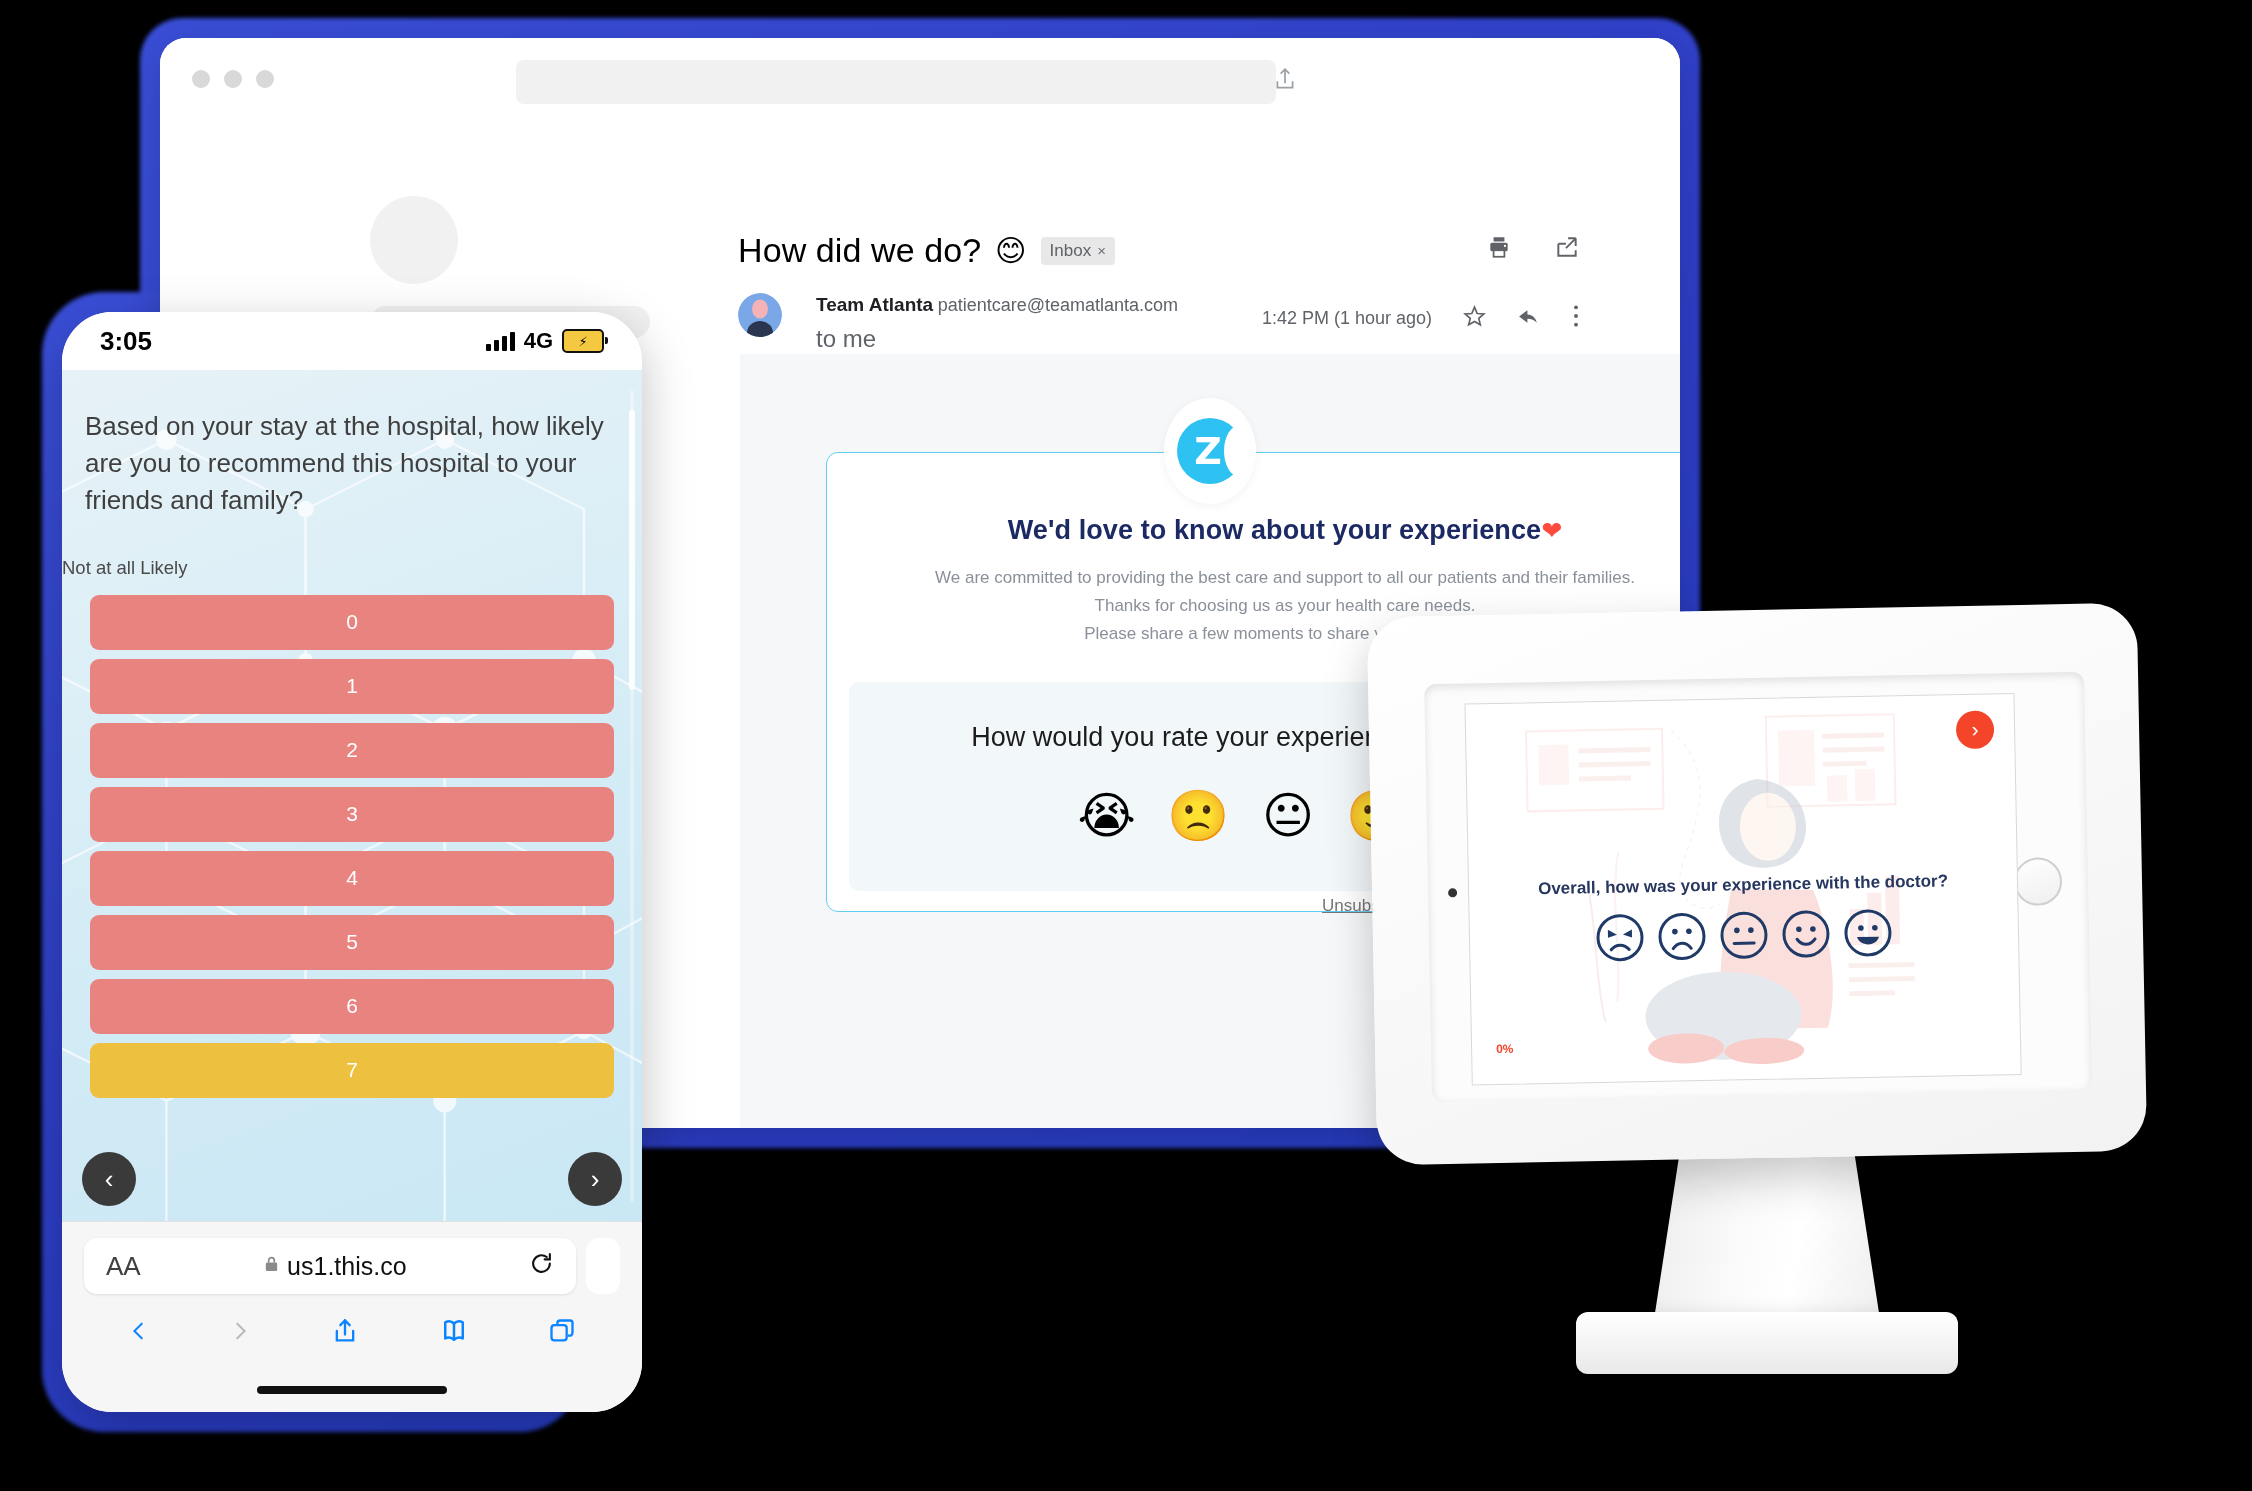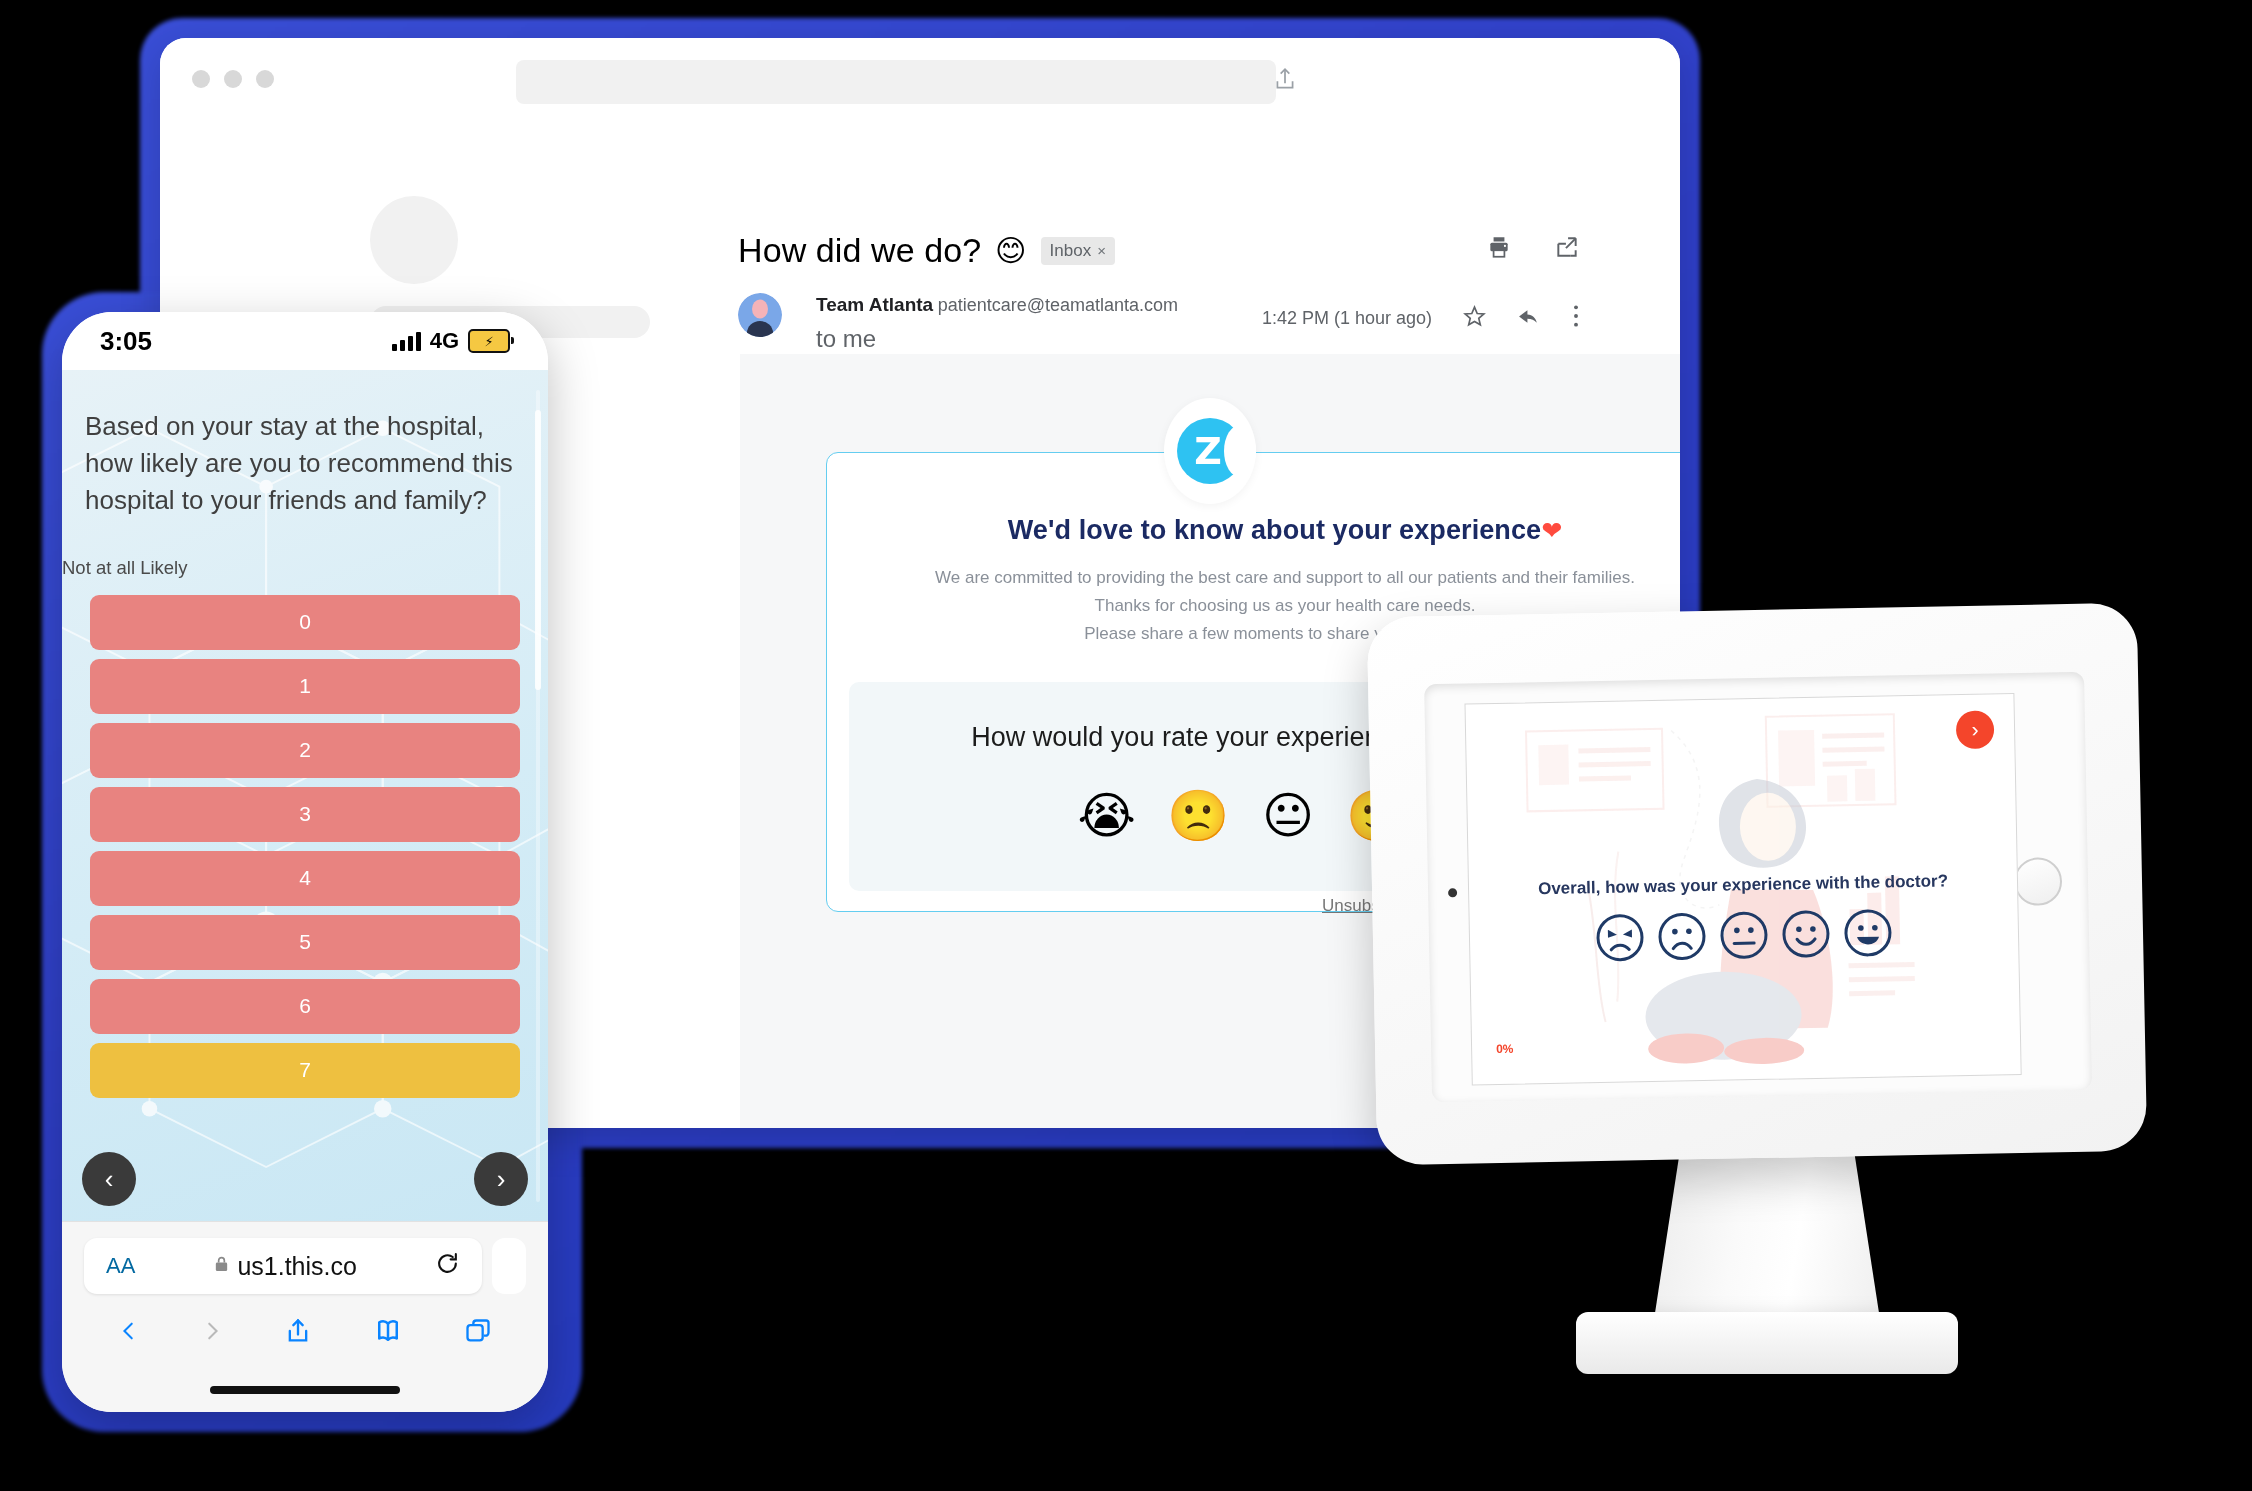--- a/index.html
+++ b/index.html
@@ -75,21 +75,21 @@
   #rate-q{font-size:27px;color:#1c1c1c;text-align:center;line-height:1.45;}
   #emoji-row{display:flex;justify-content:center;gap:32px;margin-top:30px;font-size:50px;}
   #thanks-row{position:absolute;left:672px;bottom:268px;display:flex;gap:14px;align-items:flex-start;}
   #thumb{font-size:28px;line-height:1;}
   #thanks-1{font-size:17px;color:#5f6368;}
   #thanks-2{font-size:19px;color:#202124;font-weight:bold;margin-top:5px;}
   #unsub{position:absolute;left:582px;bottom:212px;font-size:17px;color:#777;
      text-decoration:underline;}
 
   
-  #phone-body{position:absolute;left:62px;top:312px;width:486px;height:1100px;
+  #phone-body{position:absolute;left:62px;top:312px;width:580px;height:1100px;
      background:#fff;border-radius:50px;overflow:hidden;
      box-shadow:0 16px 50px rgba(0,0,0,.25);}
   #status-bar{position:absolute;top:0;left:0;width:100%;height:58px;background:#fff;
      display:flex;align-items:center;justify-content:space-between;padding:0 38px;
      box-sizing:border-box;}
   #clock{font-size:26px;font-weight:bold;color:#000;}
   #status-right{display:flex;align-items:center;gap:9px;}
   #net-label{font-size:22px;font-weight:bold;color:#000;}
   .bars{display:flex;align-items:flex-end;gap:3px;height:20px;}
   .bars i{display:block;width:5px;background:#000;border-radius:1px;}
@@ -120,21 +120,21 @@
   #nav-prev{left:20px;}
   #nav-next{right:20px;}
 
   #safari-bar{position:absolute;left:0;bottom:0;width:100%;height:190px;
      background:#f6f6f6;border-top:1px solid #e2e2e2;}
   #addr-row{position:absolute;top:16px;left:0;width:100%;display:flex;gap:10px;
      padding:0 22px;box-sizing:border-box;}
   #addr{flex:1;height:56px;background:#fff;border-radius:13px;display:flex;
      align-items:center;justify-content:space-between;padding:0 22px;
      box-shadow:0 1px 3px rgba(0,0,0,.1);}
-  #addr-aa{font-size:22px;color:#0369a1;}
+  #addr-aa{font-size:26px;color:#404040;}
   #addr-url{font-size:25px;color:#111;display:flex;align-items:center;gap:7px;}
   #lock{font-size:19px;color:#888;}
   #addr-reload{font-size:25px;color:#111;}
   #addr-ghost{width:34px;height:56px;background:#fff;border-radius:13px;}
   #tool-row{position:absolute;top:92px;left:0;width:100%;display:flex;
      justify-content:space-around;align-items:center;padding:0 26px;box-sizing:border-box;}
   .tool{color:#0a84ff;}
   .tool.dim{color:#b9b9b9;}
   #home-ind{position:absolute;bottom:18px;left:50%;transform:translateX(-50%);
      width:190px;height:8px;border-radius:4px;background:#111;}

